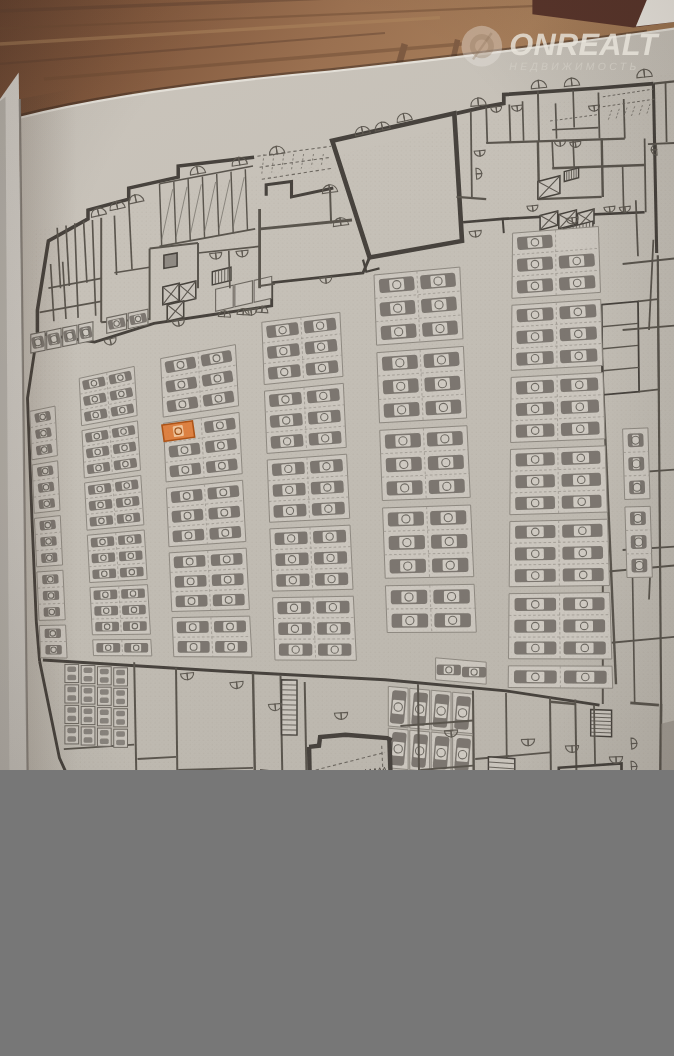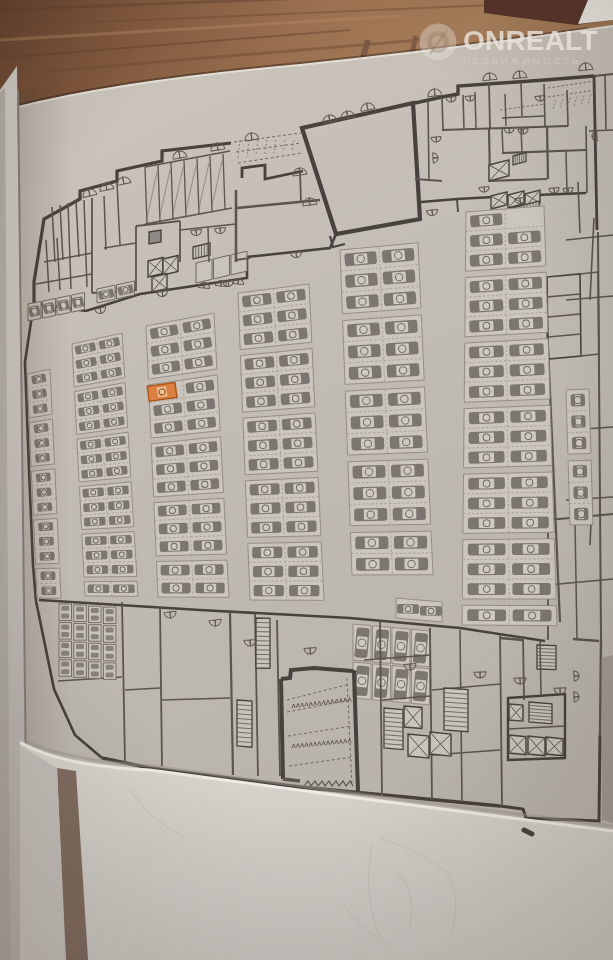--- a/index.html
+++ b/index.html
@@ -1,14 +1,14 @@
 <!DOCTYPE html>
 <html><head><meta charset="utf-8"><title>plan</title><style>
 html,body{margin:0;padding:0;background:#777;}
-.stage{position:relative;width:613px;height:960px;overflow:hidden;font-family:"Liberation Sans",sans-serif;}
+.stage{position:relative;width:613px;height:700px;overflow:hidden;font-family:"Liberation Sans",sans-serif;font-style:italic;}
 </style></head><body>
 <div class="stage">
 <svg width="613" height="960" viewBox="0 0 613 960">
 <defs>
 <linearGradient id="wood" x1="0" y1="0" x2="1" y2="0.2">
 <stop offset="0" stop-color="#64422f"></stop>
           <stop offset="0.22" stop-color="#81583d"></stop>
 <stop offset="0.5" stop-color="#9a7050"></stop>
           <stop offset="0.78" stop-color="#a87f5b"></stop>
 <stop offset="1" stop-color="#9a7350"></stop>

